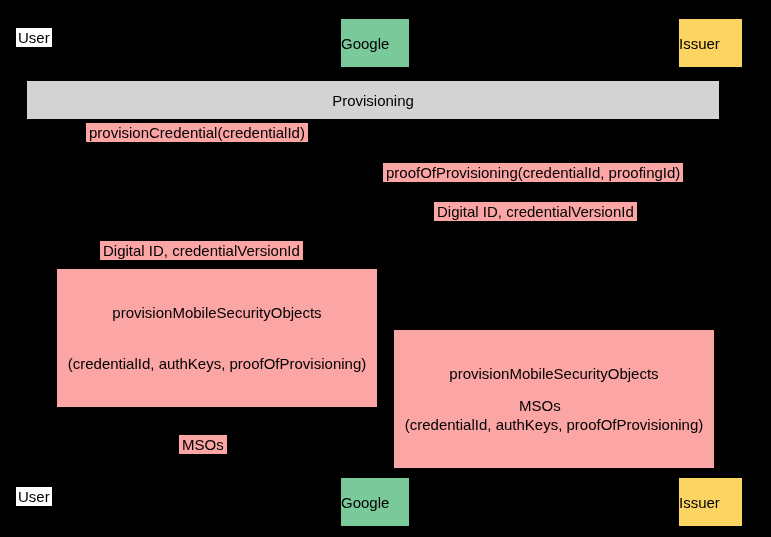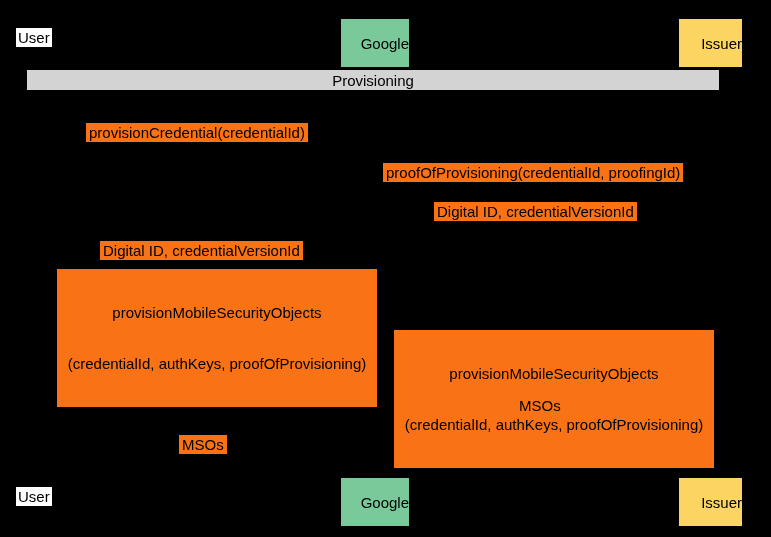--- a/index.html
+++ b/index.html
@@ -17,21 +17,21 @@
     font-family: "Liberation Sans", sans-serif;
     -webkit-font-smoothing: antialiased;
   }
 
   
   .actor {
     position: absolute;
     box-sizing: border-box;
     display: flex;
     align-items: center;
-    justify-content: flex-end;
+    justify-content: flex-start;
     font-size: 15px;
     line-height: 1;
     color: #000000;
     white-space: nowrap;
   }
   .actor.plain {
     background: #ffffff;
     padding: 1px 2px;
     height: 19px;
   }
@@ -50,21 +50,21 @@
     font-size: 15px;
     line-height: 1;
     color: #000000;
     white-space: nowrap;
   }
 
   
   .msg {
     position: absolute;
     box-sizing: border-box;
-    background: #f97316;
+    background: #fca5a5;
     color: #000000;
     font-size: 15px;
     line-height: 17px;
     padding: 1px 3px;
     white-space: pre;
     text-align: center;
   }
   .msg.single {
     white-space: nowrap;
   }
@@ -84,21 +84,21 @@
   </div>
 
   <div class="actor filled" style="left:341px; top:19px; width:68px; background:#79c99a;">
     <span>Google</span>
   </div>
 
   <div class="actor filled" style="left:679px; top:19px; width:63px; background:#fcd462;">
     <span>Issuer</span>
   </div>
 
-  <div class="banner" style="left:27px; top:70px; width:692px; height:20px;">
+  <div class="banner" style="left:27px; top:81px; width:692px; height:38px;">
     <span>Provisioning</span>
   </div>
 
   <div class="msg single" style="left:86px; top:123px;">
     <span class="l1">provisionCredential(credentialId)</span>
   </div>
 
   <div class="msg single" style="left:383px; top:163px;">
     <span class="l1">proofOfProvisioning(credentialId, proofingId)</span>
   </div>

